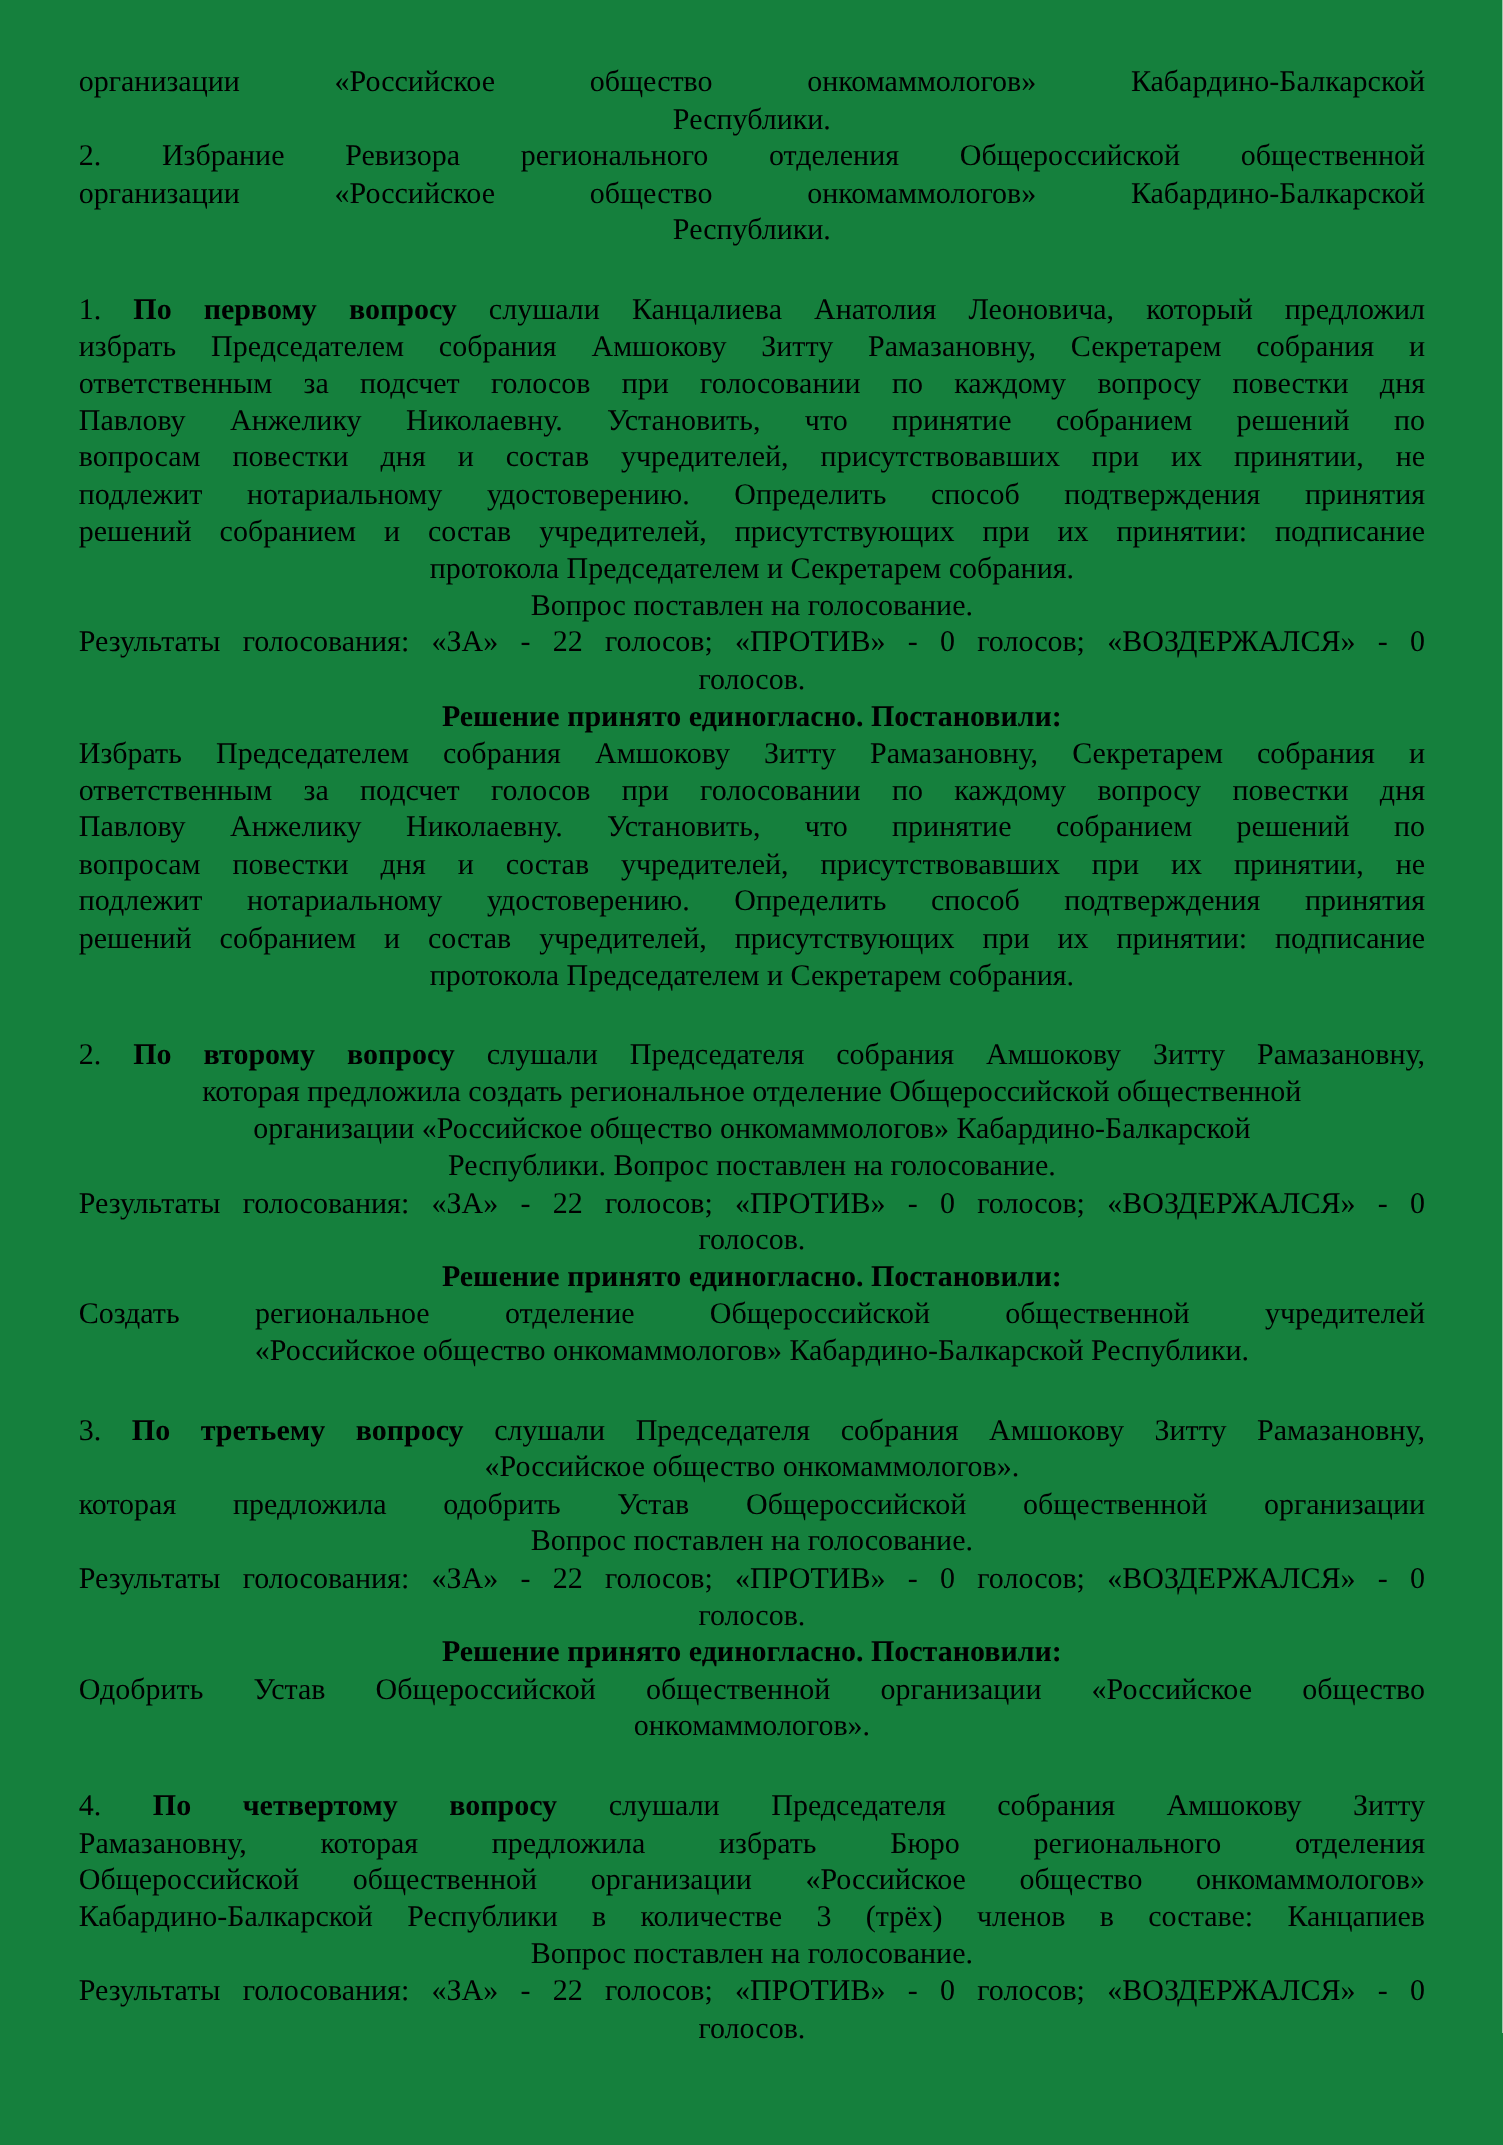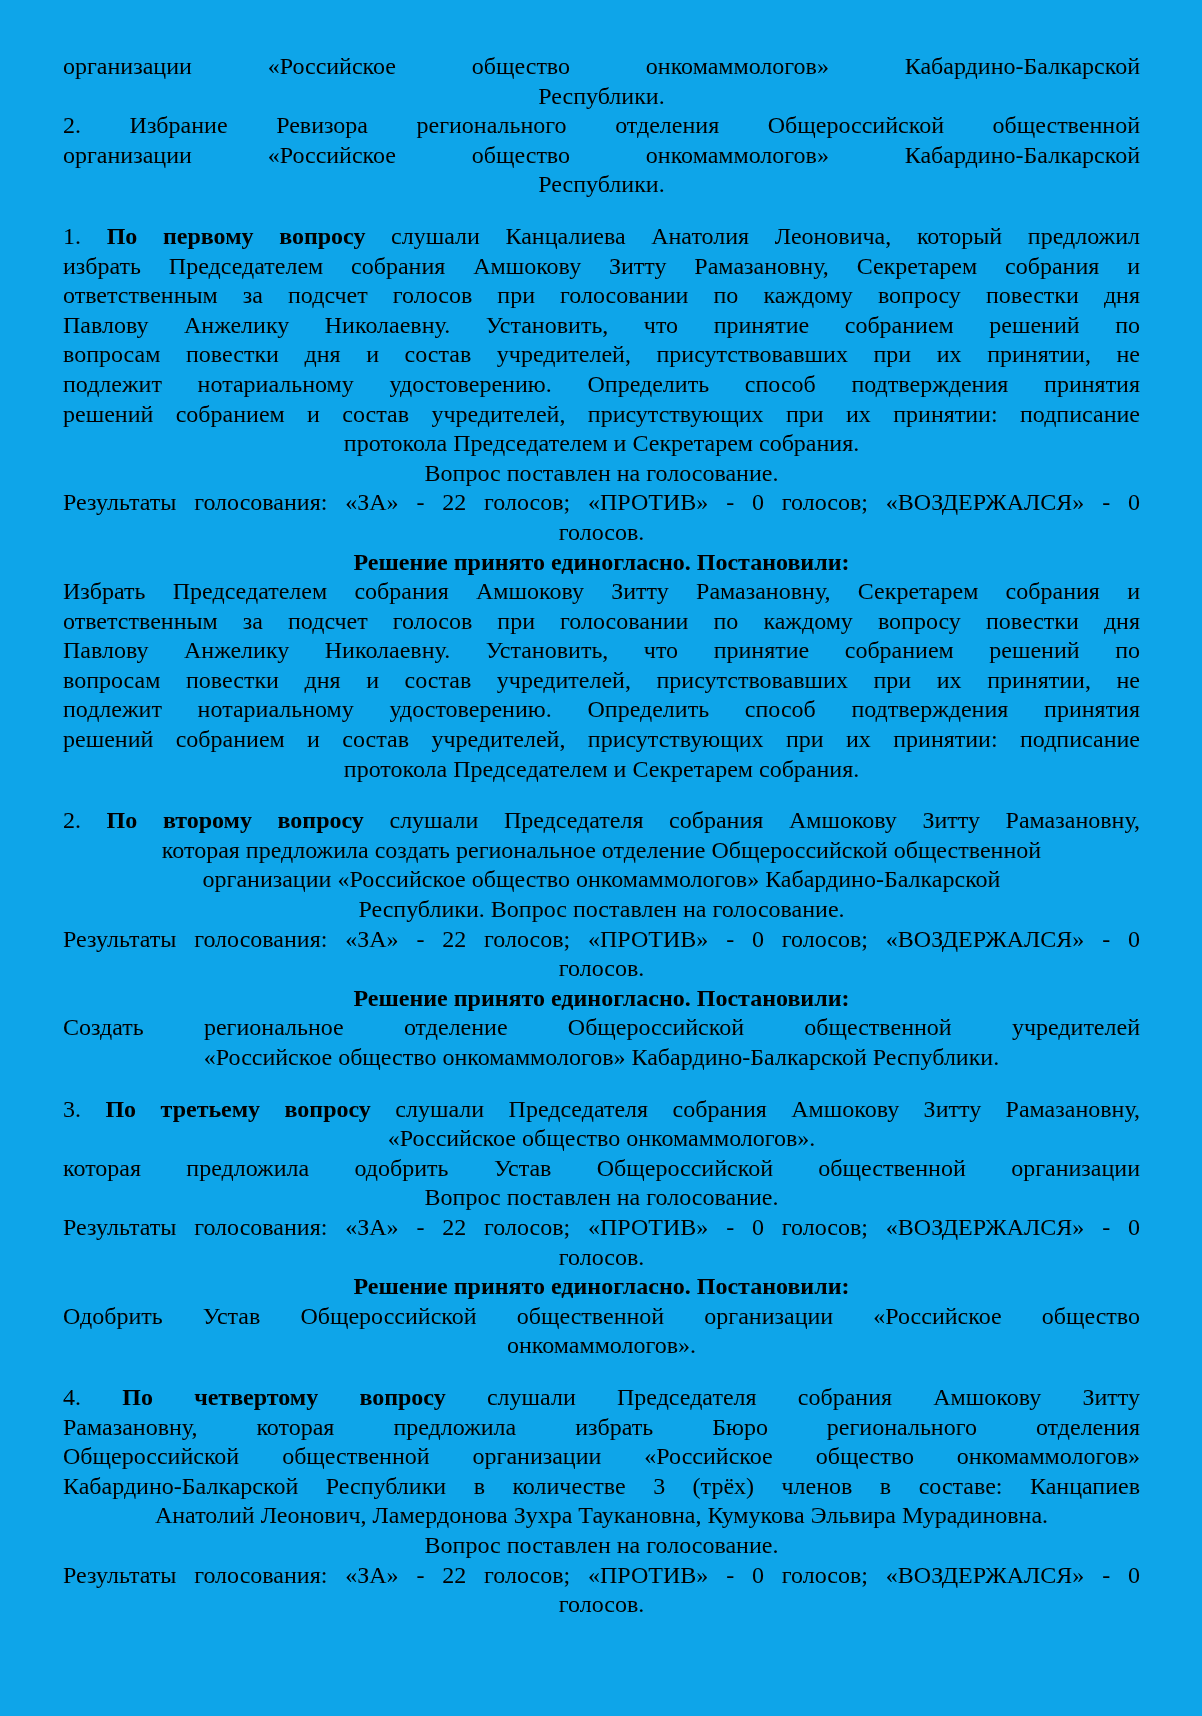--- a/index.html
+++ b/index.html
@@ -6,29 +6,29 @@
     margin: 0;
     padding: 0;
     background: #ffffff;
   }
   .page {
     position: relative;
     width: 1202px;
     height: 1716px;
     box-sizing: border-box;
     padding: 52px 62px 0 63px;
-    background: #0ea5e9;
+    background: #15803d;
     color: #000000;
     font-family: "Liberation Serif", "DejaVu Serif", serif;
     font-size: 24px;
     line-height: 29.6px;
     overflow: hidden;
   }
   .block { margin: 0; }
-  .block.gap { margin-top: 22px; }
+  .block.gap { margin-top: 34px; }
   .line {
     text-align: center;
     white-space: normal;
   }
   .line.fill {
     text-align: justify;
     text-align-last: justify;
   }
   .bold { font-weight: bold; }
 </style>
@@ -87,19 +87,18 @@
         <div class="line"><span>голосов.</span></div>
         <div class="line"><span class="bold">Решение принято единогласно. Постановили:</span></div>
         <div class="line fill"><span>Одобрить Устав Общероссийской общественной организации «Российское общество</span></div>
         <div class="line"><span>онкомаммологов».</span></div>
       </div>
       <div class="block gap">
         <div class="line fill"><span>4. </span><span class="bold">По четвертому вопросу</span><span> слушали Председателя собрания Амшокову Зитту</span></div>
         <div class="line fill"><span>Рамазановну, которая предложила избрать Бюро регионального отделения</span></div>
         <div class="line fill"><span>Общероссийской общественной организации «Российское общество онкомаммологов»</span></div>
         <div class="line fill"><span>Кабардино-Балкарской Республики в количестве 3 (трёх) членов в составе: Канцапиев</span></div>
-        <div class="line"><span>Анатолий Леонович, Ламердонова Зухра Таукановна, Кумукова Эльвира Мурадиновна.</span></div>
         <div class="line"><span>Вопрос поставлен на голосование.</span></div>
         <div class="line fill"><span>Результаты голосования: «ЗА» - 22 голосов; «ПРОТИВ» - 0 голосов; «ВОЗДЕРЖАЛСЯ» - 0</span></div>
         <div class="line"><span>голосов.</span></div>
       </div>
     </div>
 </div>
 
 </body></html>

